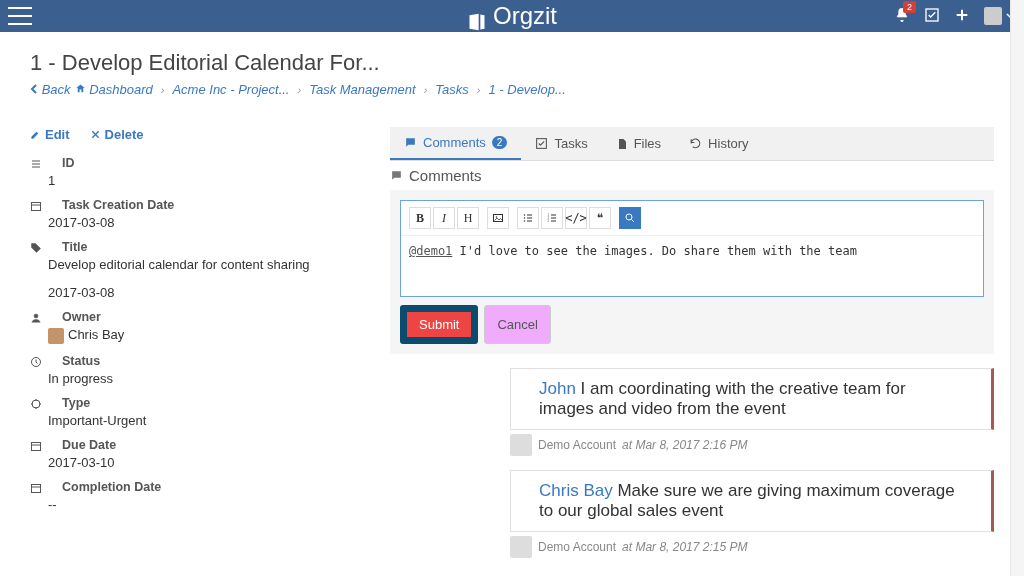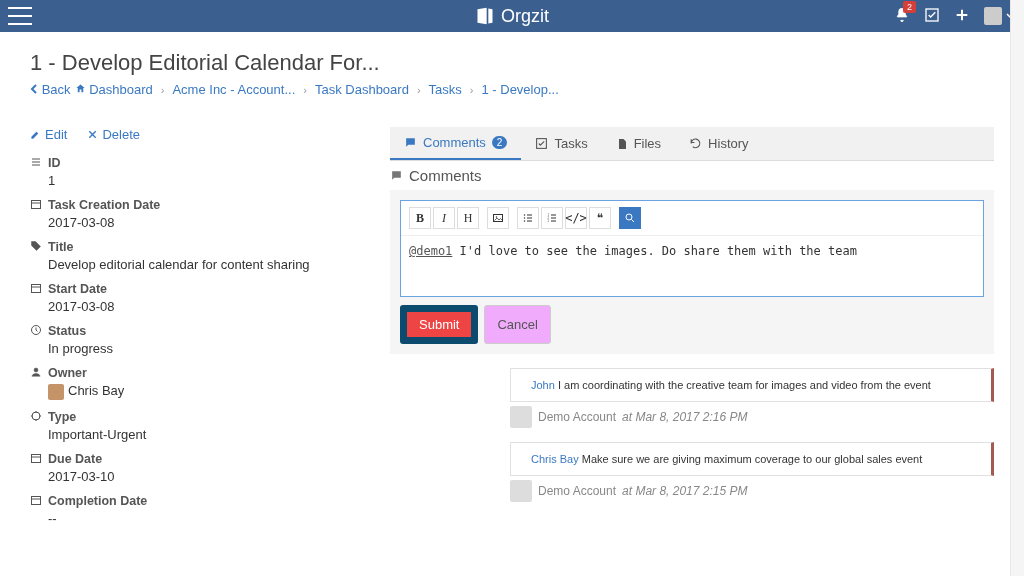--- a/index.html
+++ b/index.html
@@ -1,38 +1,38 @@
 <!DOCTYPE html>
 <html><head>
 <meta charset="utf-8">
 <style>
 * { box-sizing: border-box; margin: 0; padding: 0; }
 body { font-family: "Helvetica Neue", Arial, sans-serif; font-size: 13px; color: #333; background: #fff; }
 .topbar { background: #3b5f8f; height: 32px; display: flex; align-items: center; justify-content: space-between; padding: 0 8px; color: #fff; position: relative; }
 .topbar-left { display: flex; align-items: center; }
 .hamburger { width: 24px; height: 18px; display: flex; flex-direction: column; justify-content: space-between; cursor: pointer; }
 .hamburger span { height: 2px; background: #fff; display: block; }
-.brand { position: absolute; left: 50%; transform: translateX(-50%); display: flex; align-items: flex-start; font-size: 18px; gap: 6px; }
+.brand { position: absolute; left: 50%; transform: translateX(-50%); display: flex; align-items: flex-end; font-size: 24px; gap: 6px; }
 .brand-icon { width: 20px; height: 20px; position: relative; }
 .topbar-right { display: flex; align-items: center; gap: 14px; }
 .notif { position: relative; }
 .notif .badge { position: absolute; top: -6px; right: -6px; background: #d43f3a; color: #fff; font-size: 9px; padding: 1px 4px; border-radius: 2px; }
 .icon-svg { width: 16px; height: 16px; fill: #fff; stroke: #fff; }
 .avatar-sq { width: 18px; height: 18px; background: #ccc; display: inline-block; vertical-align: middle; border-radius: 2px; }
 .container { padding: 18px 30px; }
 .page-title { font-size: 22px; font-weight: 400; color: #444; margin-bottom: 6px; }
-.breadcrumbs { color: #3a79c2; font-size: 13px; display: flex; flex-wrap: wrap; align-items: center; gap: 4px; margin-bottom: 30px; }
+.breadcrumbs { color: #3a79c2; font-size: 13px; display: flex; flex-wrap: wrap; align-items: center; gap: 4px; margin-bottom: 30px; font-style: italic; }
 .breadcrumbs a { color: #3a79c2; text-decoration: none; }
 .breadcrumbs .sep { color: #999; margin: 0 4px; font-size: 11px; }
 .layout { display: flex; gap: 30px; }
 .sidebar { width: 330px; flex-shrink: 0; }
-.actions { margin-bottom: 14px; display: flex; gap: 20px; }
+.actions { margin-bottom: 14px; display: flex; gap: 20px; font-weight: bold; }
 .actions a { color: #3a79c2; text-decoration: none; font-size: 13px; display: inline-flex; align-items: center; gap: 4px; }
 .field { margin-bottom: 10px; }
-.field-label { font-size: 12.5px; font-weight: 600; color: #555; display: flex; align-items: flex-start; gap: 6px; }
+.field-label { font-size: 12.5px; font-weight: 600; color: #555; display: flex; align-items: flex-end; gap: 20px; }
 .field-label .fi { width: 12px; height: 12px; display: inline-block; color: #555; fill:#555; stroke:#555;}
 .field-value { font-size: 13px; color: #333; padding: 3px 0 0 18px; }
 .owner-avatar { width: 16px; height: 16px; background: #c59368; display: inline-block; vertical-align: middle; margin-right: 4px; border-radius: 2px; }
 .main { flex: 1; min-width: 0; }
 .tabstrip { background: #f1f1f1; display: flex; align-items: center; border-bottom: 1px solid #ddd; }
 .tab { padding: 8px 14px; font-size: 13px; color: #555; display: flex; align-items: center; gap: 6px; cursor: pointer; }
 .tab.active { color: #3a79c2; border-bottom: 2px solid #3a79c2; background: #f1f1f1; }
 .tab .count { background: #3a79c2; color: #fff; font-size: 10px; padding: 1px 5px; border-radius: 8px; }
 .sub-heading { padding: 6px 0; font-size: 15px; color: #555; display: flex; align-items: center; gap: 6px; }
 .editor-wrap { background: #f5f5f5; padding: 10px; }
@@ -41,21 +41,21 @@
 .tgroup { display: flex; gap: 2px; }
 .tbtn { width: 22px; height: 22px; border: 1px solid #ddd; background: #fff; display: flex; align-items: center; justify-content: center; cursor: pointer; font-size: 12px; font-family: Georgia, serif; color: #333; }
 .tbtn.search { background: #3a79c2; color: #fff; border-color: #3a79c2; }
 .editarea { min-height: 60px; padding: 8px; font-family: monospace; font-size: 12px; color: #333; outline: none; resize: vertical; }
 .editarea .mention { text-decoration: underline; color: #555; text-align: right; }
 .editor-actions { padding: 8px 0 0; display: flex; gap: 6px; }
 .btn { padding: 5px 12px; font-size: 13px; border-radius: 3px; cursor: pointer; }
 .btn-primary { background: #ef4444; color: #fff; border: 7px solid #0c4a6e; }
 .btn-default { background: #f0abfc; color: #555; border: 1px solid #ccc; }
 .comment-block { margin-top: 14px; margin-left: 120px; }
-.comment { border: 1px solid #e0e0e0; border-right: 3px solid #a45a52; padding: 10px 20px; font-size: 11px; color: #333; margin-bottom: 4px; background:#fff;}
+.comment { border: 1px solid #e0e0e0; border-right: 3px solid #a45a52; padding: 10px 28px; font-size: 17px; color: #333; margin-bottom: 4px; background:#fff;}
 .comment .author { color: #3a79c2; }
 .meta { display: flex; align-items: center; gap: 6px; font-size: 12px; color: #888; font-style: italic; }
 .meta .avatar-sm { width: 22px; height: 22px; background: #ddd; border-radius: 2px; font-style: normal;}
 .meta .uname { font-style: normal; color: #888; }
 .scrollbar { position: fixed; right: 0; top: 0; bottom: 0; width: 14px; background: #f5f5f5; border-left:1px solid #e8e8e8;}
 .scrollbar .thumb { position: absolute; top: 0; left: 2px; right: 2px; height: 180px; }
 </style>
 </head>
 <body>
 
@@ -105,23 +105,23 @@
 <div class="container">
   <div class="page-title">1 - Develop Editorial Calendar For...</div>
   <div class="breadcrumbs">
     <a><svg width="8" height="10" viewBox="0 0 8 10">
           <path d="M6 1L2 5l4 4" fill="none" stroke="#3a79c2" stroke-width="2"></path>
         </svg> <span>Back</span></a>
     <a><svg width="11" height="11" viewBox="0 0 24 24">
           <path fill="#3a79c2" d="M12 3l9 8h-3v9h-4v-6h-4v6H6v-9H3z"></path>
         </svg> <span>Dashboard</span></a>
     <span class="sep">›</span>
-    <a>Acme Inc - Account...</a>
+    <a>Acme Inc - Project...</a>
     <span class="sep">›</span>
-    <a>Task Dashboard</a>
+    <a>Task Management</a>
     <span class="sep">›</span>
     <a>Tasks</a>
     <span class="sep">›</span>
     <a>1 - Develop...</a>
   </div>
 
   <div class="layout">
     <div class="sidebar">
       <div class="actions">
         <a>
@@ -160,48 +160,41 @@
       <div class="field">
           <div class="field-label">
             <svg class="fi" viewBox="0 0 24 24">
               <path fill="#555" d="M3 3h8l10 10-8 8L3 11V3z"></path>
             </svg>
             <span>Title</span>
           </div>
           <div class="field-value">Develop editorial calendar for content sharing</div>
         </div>
       <div class="field">
-          <div class="field-label">
-            <svg class="fi" viewBox="0 0 24 24">
-              <rect x="3" y="5" width="18" height="16" fill="none" stroke="#555" stroke-width="2"></rect>
-              <path d="M3 10h18" stroke="#555" stroke-width="2"></path>
-            </svg>
-            <span>Start Date</span>
-          </div>
           <div class="field-value">2017-03-08</div>
+        </div>
+      <div class="field">
+          <div class="field-label">
+            <svg class="fi" viewBox="0 0 24 24">
+              <circle cx="12" cy="8" r="4" fill="#555"></circle>
+              <path d="M4 21c0-4 4-6 8-6s8 2 8 6" fill="#555"></path>
+            </svg>
+            <span>Owner</span>
+          </div>
+          <div class="field-value"><span class="owner-avatar"></span><span>Chris Bay</span></div>
         </div>
       <div class="field">
           <div class="field-label">
             <svg class="fi" viewBox="0 0 24 24">
               <circle cx="12" cy="12" r="9" fill="none" stroke="#555" stroke-width="2"></circle>
               <path d="M12 7v5l3 3" stroke="#555" stroke-width="2" fill="none"></path>
             </svg>
             <span>Status</span>
           </div>
           <div class="field-value">In progress</div>
-        </div>
-      <div class="field">
-          <div class="field-label">
-            <svg class="fi" viewBox="0 0 24 24">
-              <circle cx="12" cy="8" r="4" fill="#555"></circle>
-              <path d="M4 21c0-4 4-6 8-6s8 2 8 6" fill="#555"></path>
-            </svg>
-            <span>Owner</span>
-          </div>
-          <div class="field-value"><span class="owner-avatar"></span><span>Chris Bay</span></div>
         </div>
       <div class="field">
           <div class="field-label">
             <svg class="fi" viewBox="0 0 24 24">
               <circle cx="12" cy="12" r="8" fill="none" stroke="#555" stroke-width="2"></circle>
               <path d="M12 2v4M12 18v4M2 12h4M18 12h4" stroke="#555" stroke-width="2"></path>
             </svg>
             <span>Type</span>
           </div>
           <div class="field-value">Important-Urgent</div>

